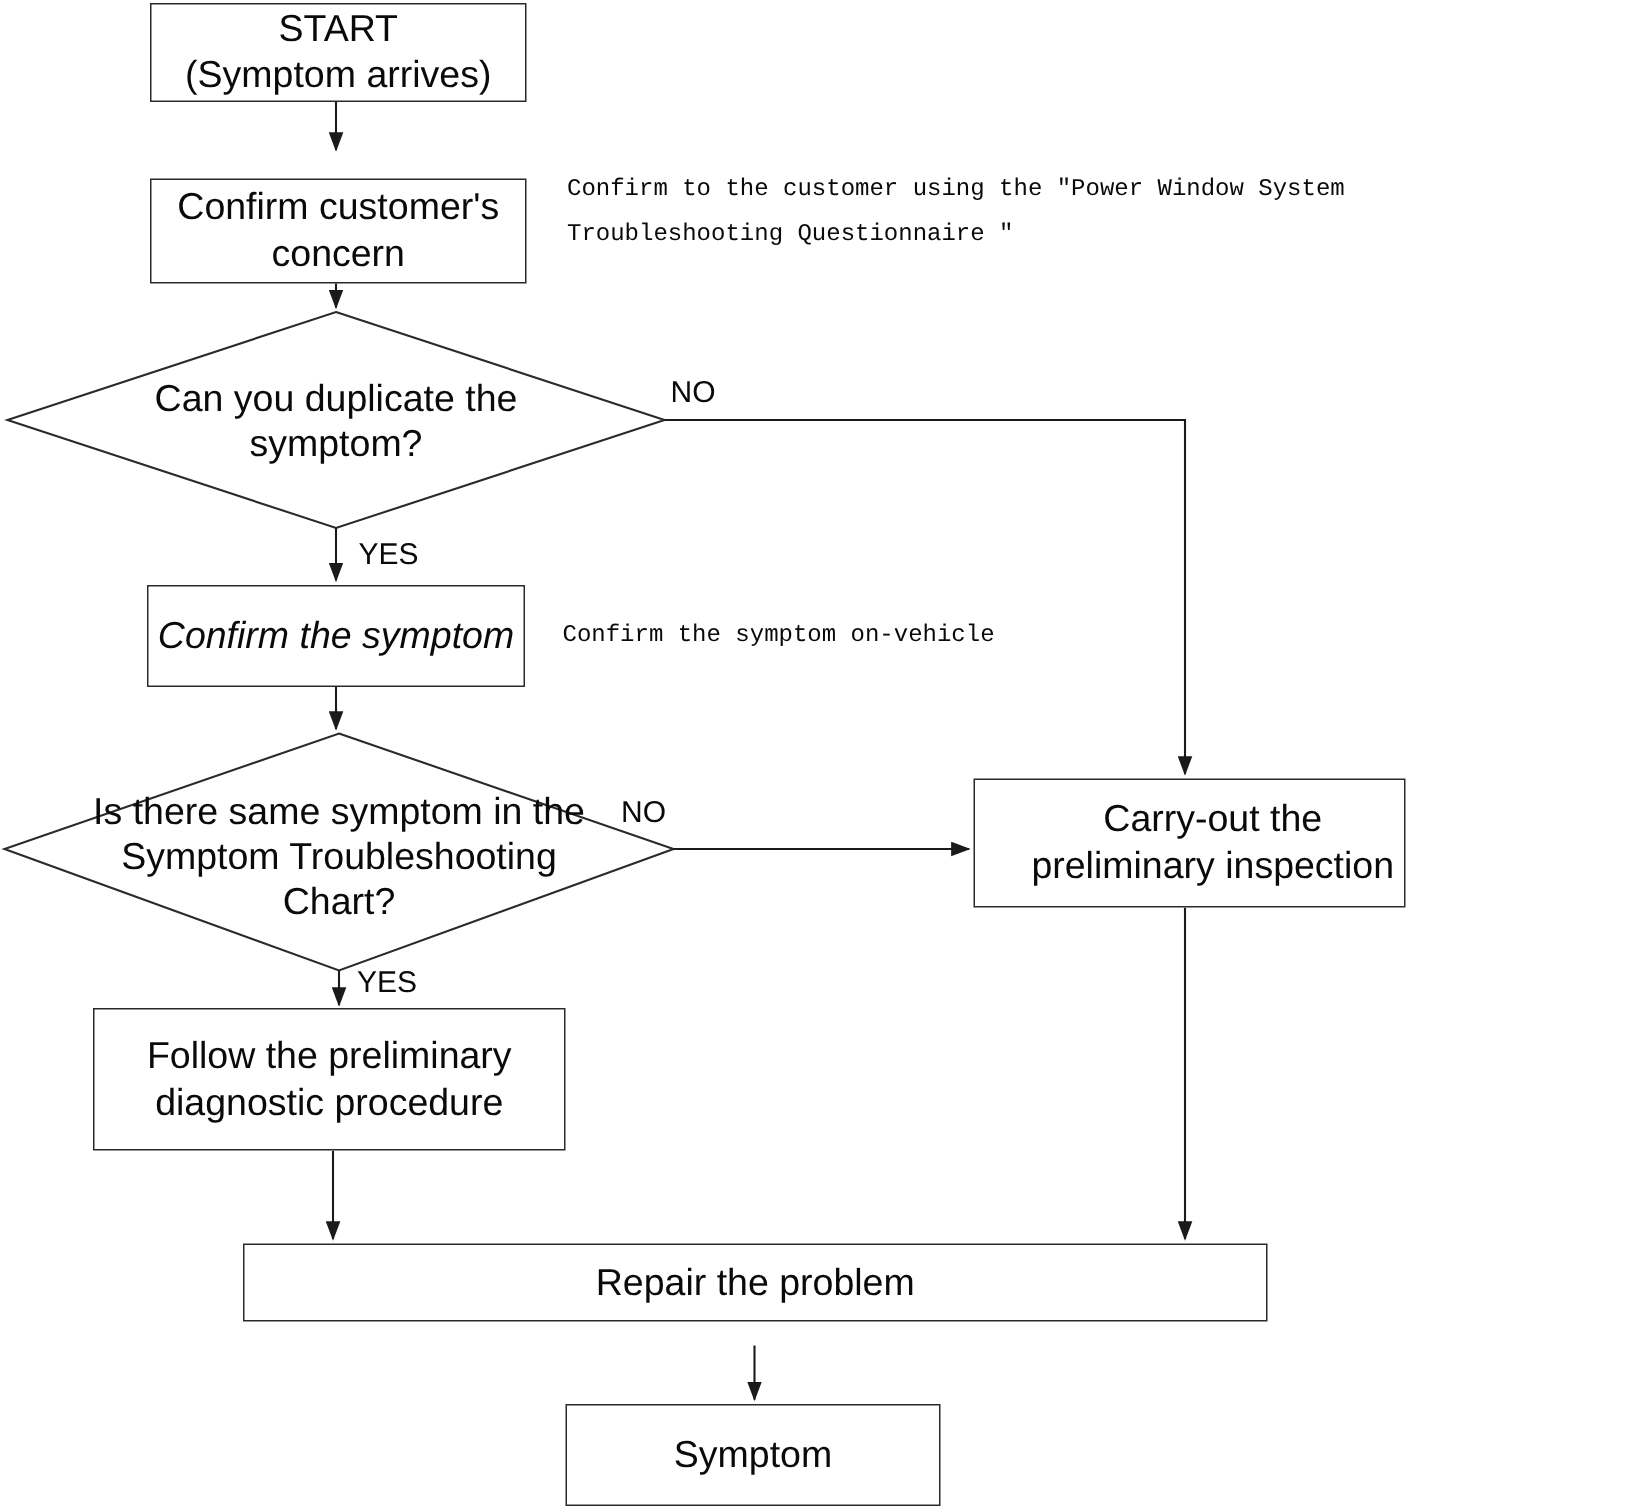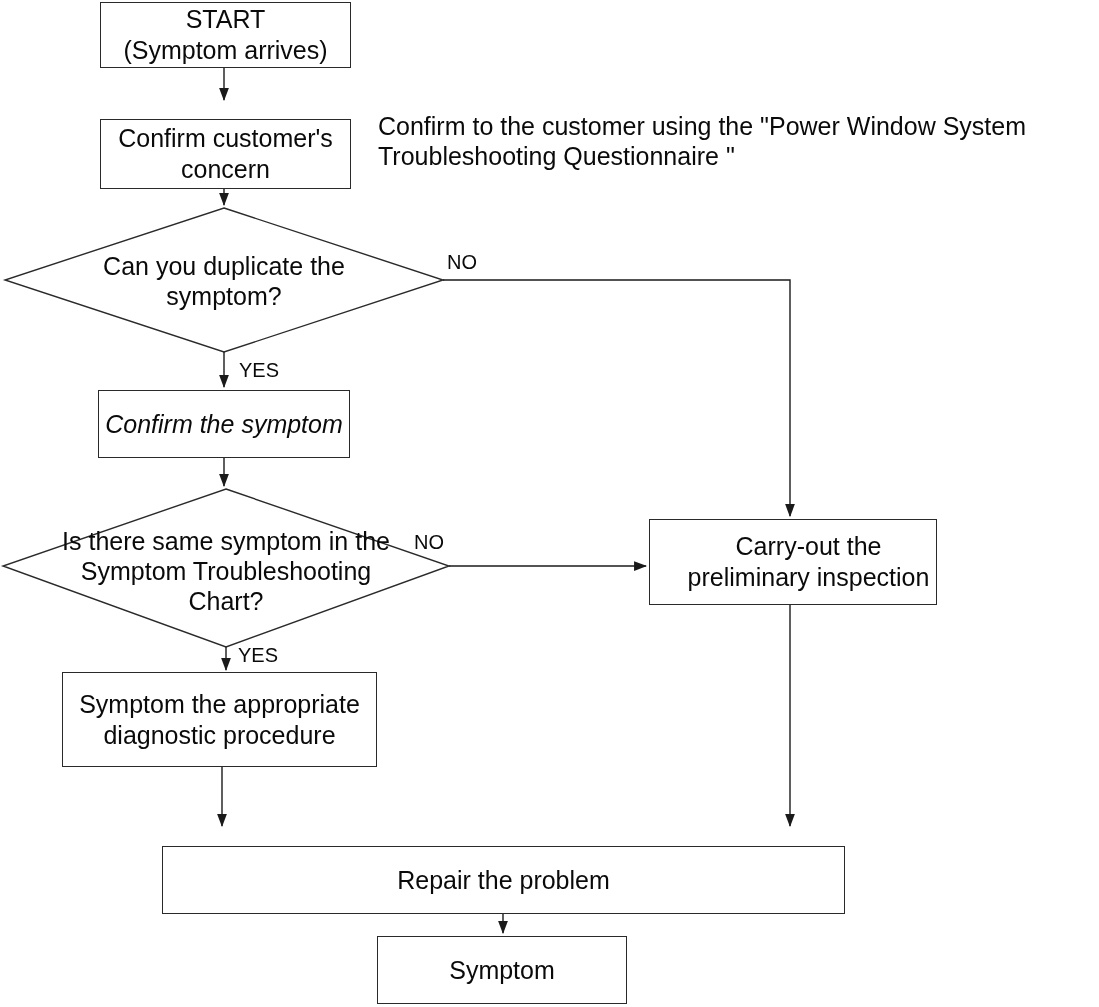--- a/index.html
+++ b/index.html
@@ -46,22 +46,23 @@
     line-height: 30px;
   }
   .edge-label {
     position: absolute;
     font-size: 20px;
     line-height: 26px;
     white-space: nowrap;
   }
   .note {
     position: absolute;
-    font-size: 25px;
+    font-size: 16px;
     line-height: 30px;
+    font-family: Liberation Mono, monospace;
   }
   .start-stack {
     display: flex;
     flex-direction: column;
     align-items: center;
   }
 </style>
 </head>
 <body>
 
@@ -98,39 +99,40 @@
 
   <div class="node" style="left:100px; top:103px; width:251px; height:70px;margin-top:16px;">
     <span>Confirm customer's concern</span>
   </div>
 
   <div class="node" style="left:98px; top:390px; width:252px; height:68px;font-style:italic;">
     <span>Confirm the symptom</span>
   </div>
 
   <div class="node" style="left:62px; top:672px; width:315px; height:95px;">
-    <span>Symptom the appropriate diagnostic procedure</span>
+    <span>Follow the preliminary diagnostic procedure</span>
   </div>
 
   <div class="node" style="left:649px; top:519px; width:288px; height:86px;padding-left:35px;">
     <span>Carry-out the preliminary inspection</span>
   </div>
 
-  <div class="node" style="left:162px; top:829px; width:683px; height:68px;margin-top:17px;">
+  <div class="node" style="left:162px; top:829px; width:683px; height:52px;">
     <span>Repair the problem</span>
   </div>
 
   <div class="node" style="left:377px; top:936px; width:250px; height:68px;">
     <span>Symptom</span>
   </div>
 
   <div class="diamond-text" style="left:64px; top:226px; width:320px; height:110px;">Can you duplicate the symptom?</div>
 
   <div class="diamond-text" style="left:56px; top:523px; width:340px; height:95px;">Is there same symptom in the Symptom Troubleshooting Chart?</div>
 
   <div class="edge-label" style="left:447px; top:249px;">NO</div>
   <div class="edge-label" style="left:239px; top:357px;">YES</div>
   <div class="edge-label" style="left:414px; top:529px;">NO</div>
   <div class="edge-label" style="left:238px; top:642px;">YES</div>
 
   <div class="note" style="left:378px; top:111px; width:670px;">Confirm to the customer using the "Power Window System Troubleshooting Questionnaire "</div>
+  <div class="note" style="left:375px; top:408px; width:420px;">Confirm the symptom on-vehicle</div>
 
 </div>
 
 </body></html>

